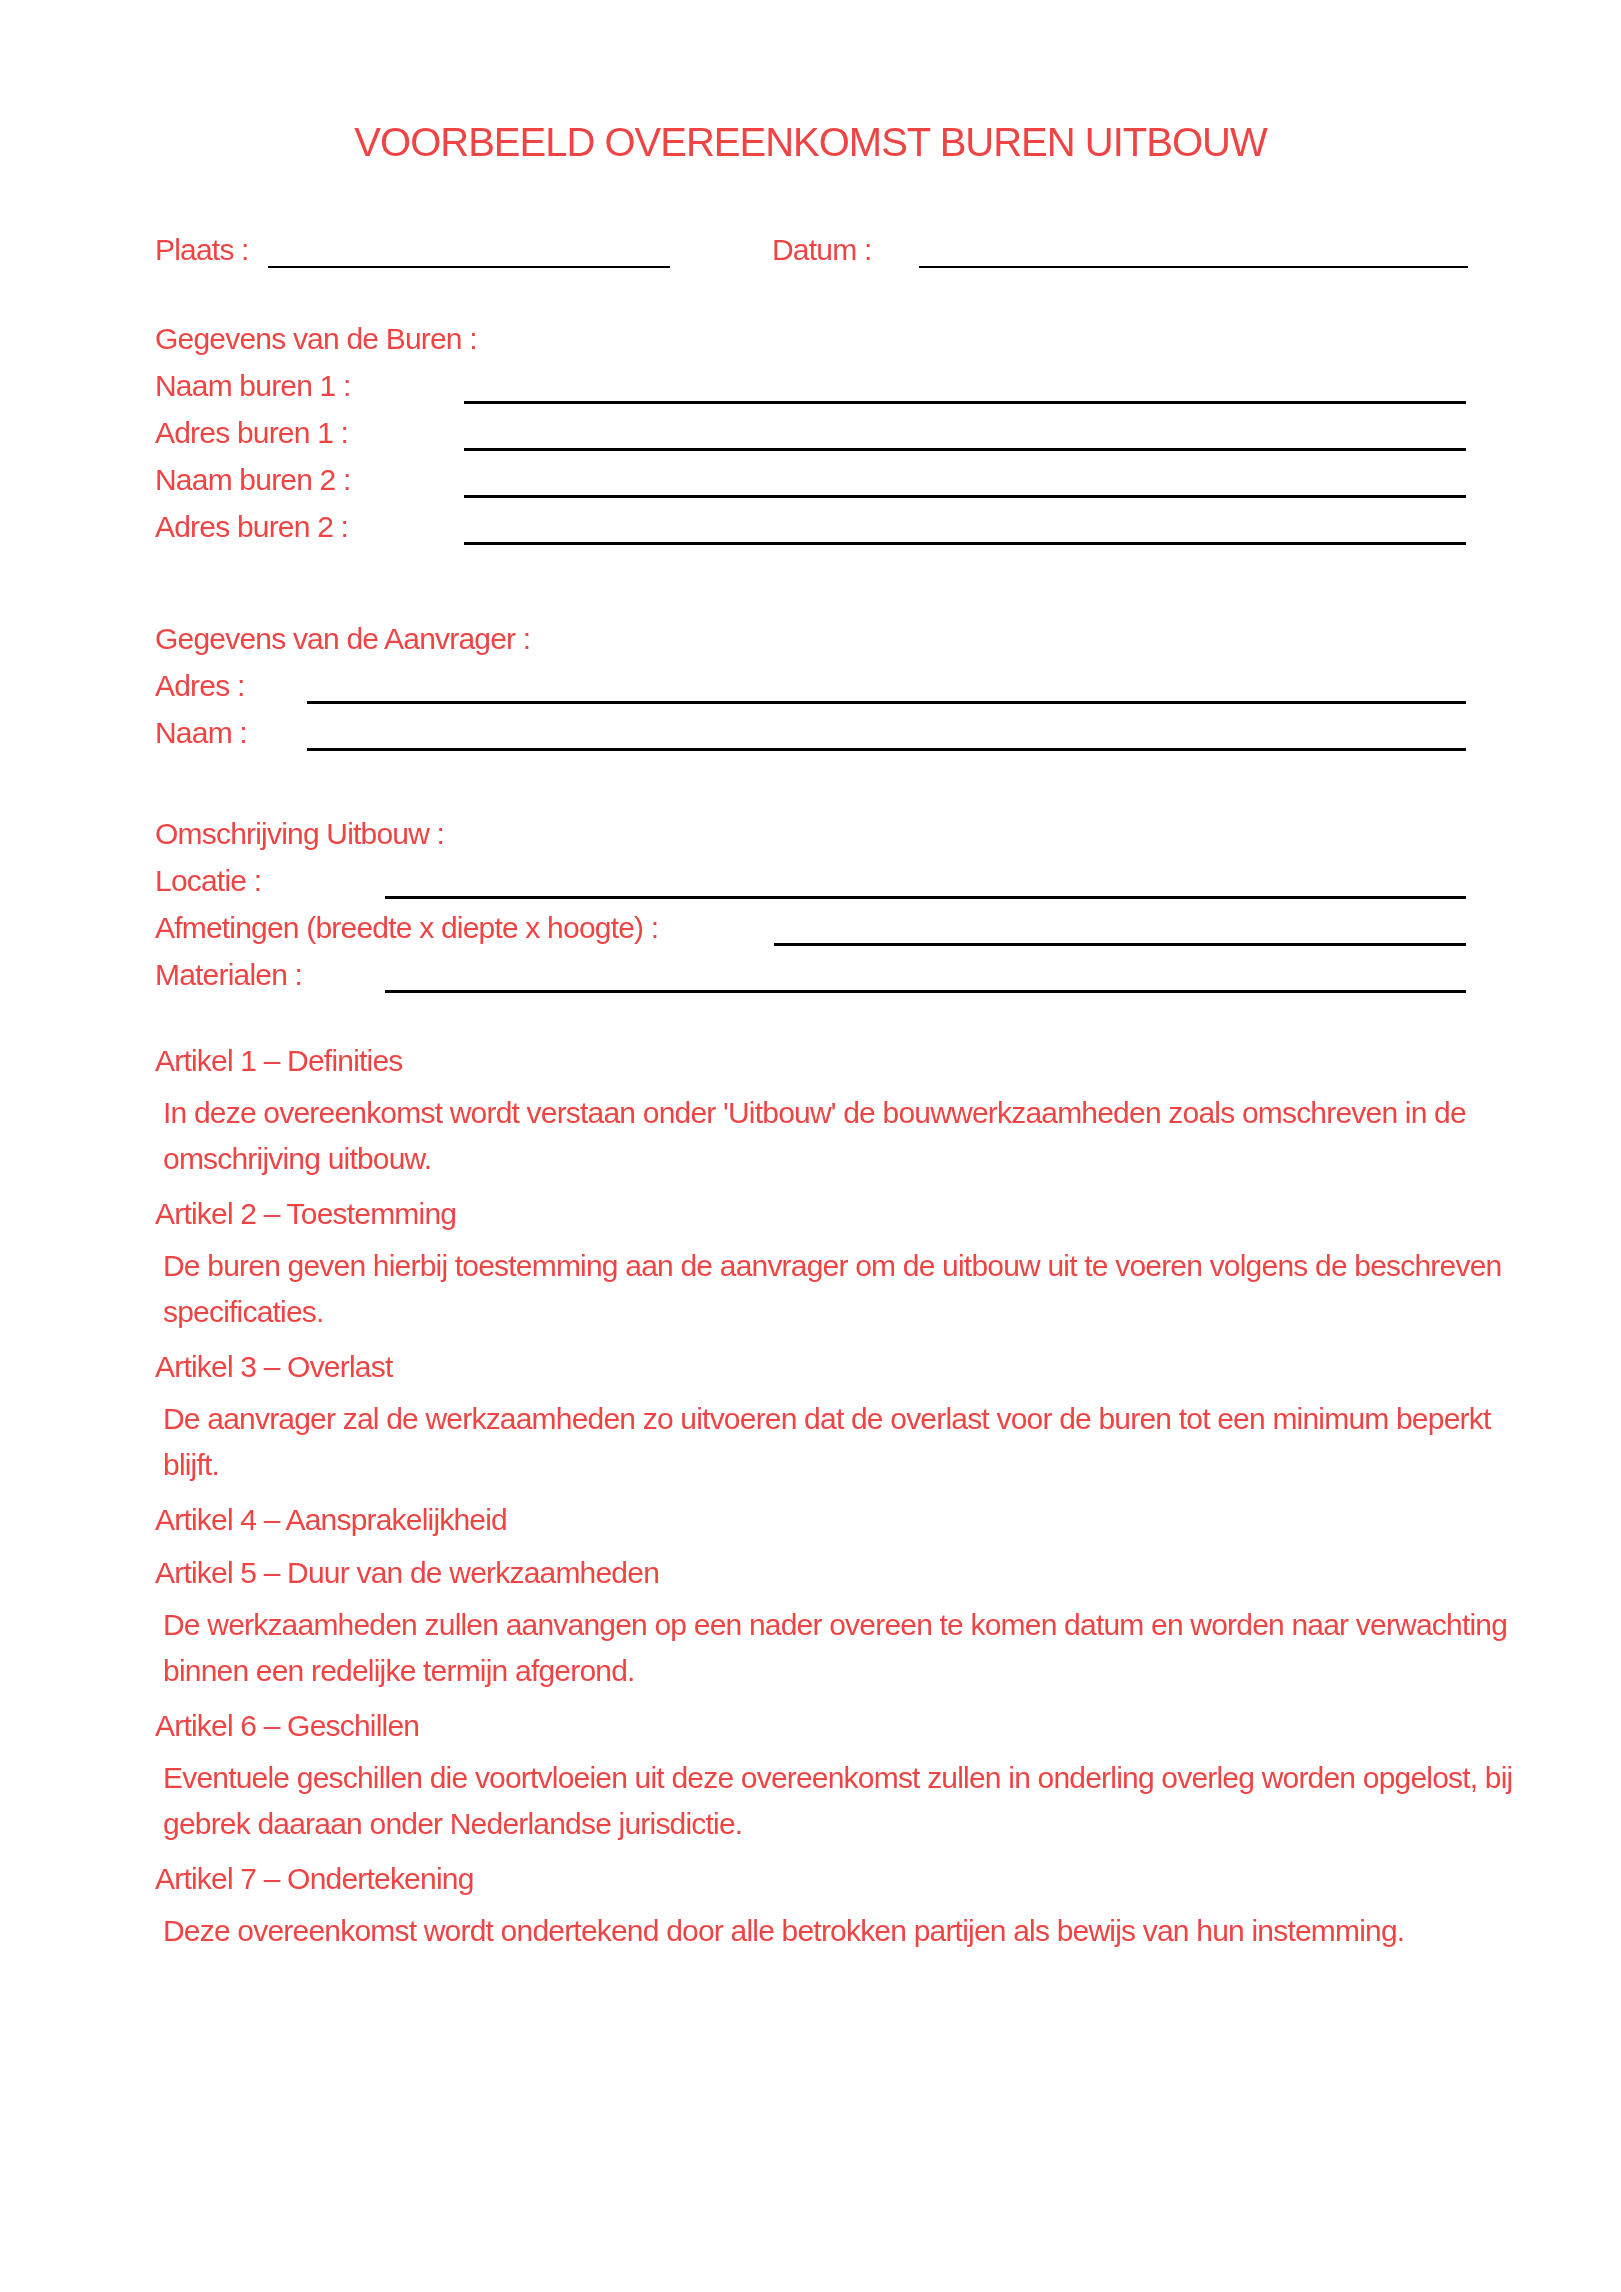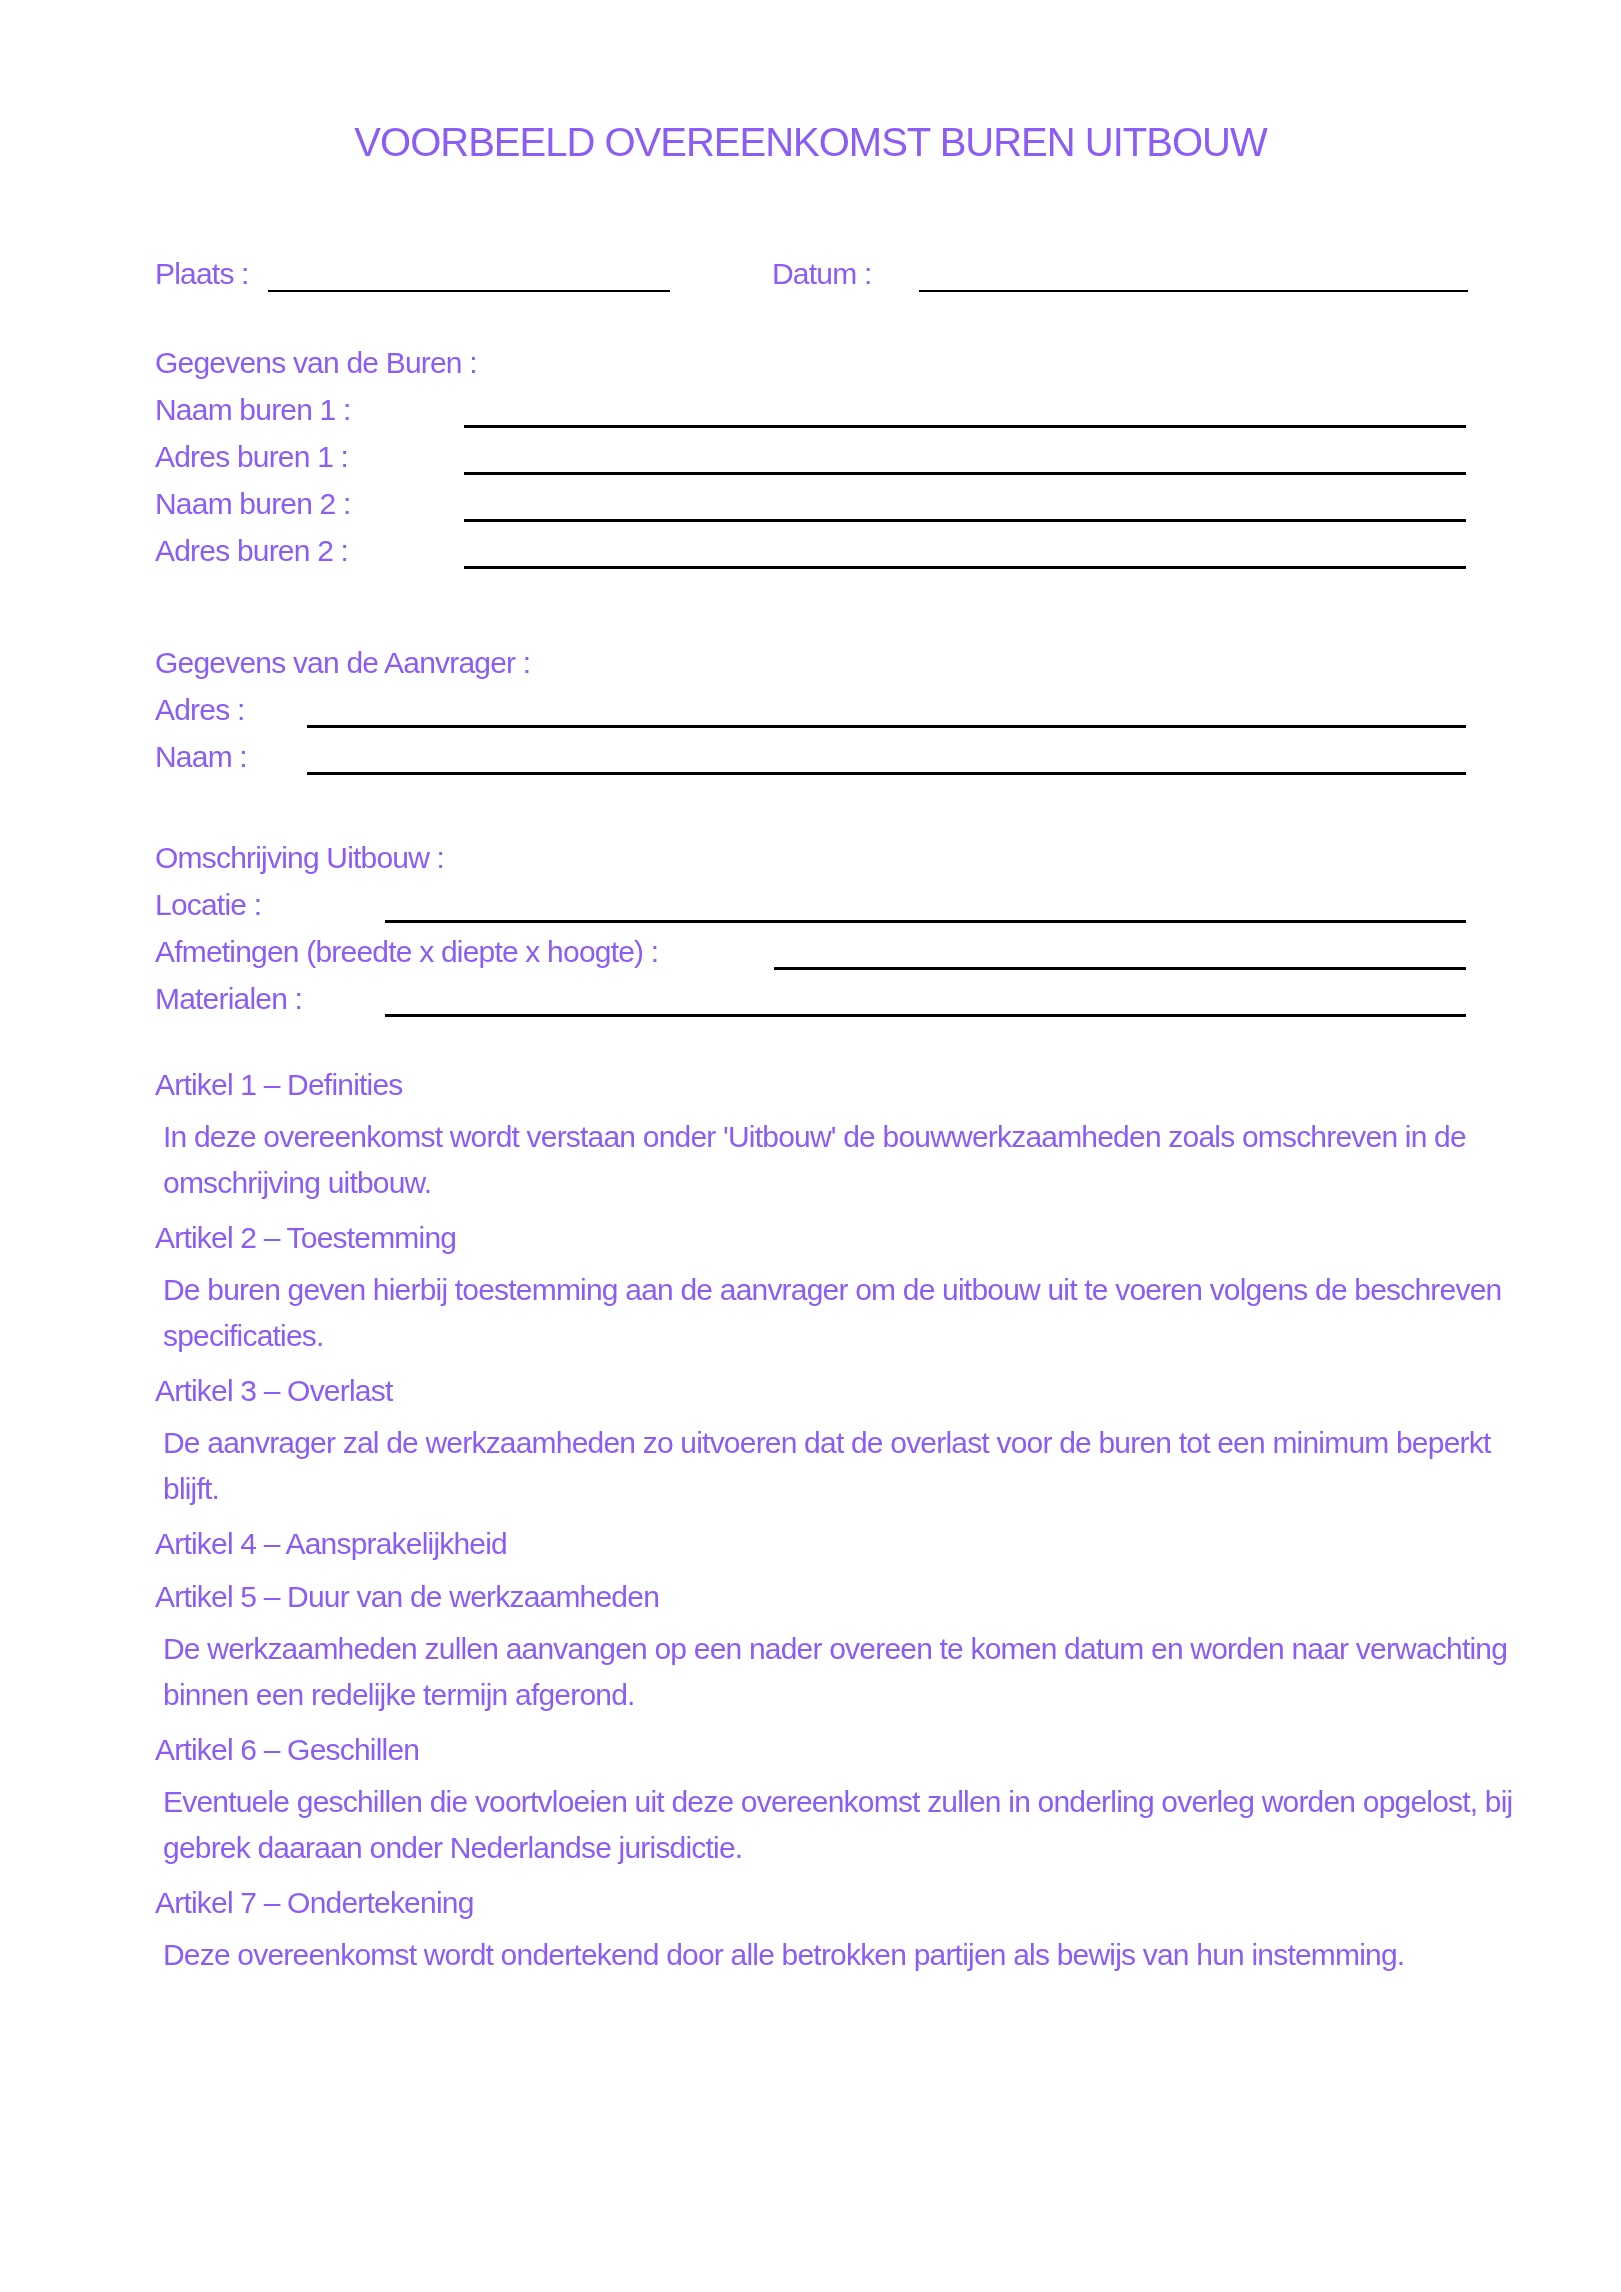--- a/index.html
+++ b/index.html
@@ -10,21 +10,21 @@
   .page {
     position: relative;
     width: 1621px;
     height: 2293px;
     margin: 0 auto;
     background: #ffffff;
     overflow: hidden;
     box-sizing: border-box;
     padding: 0 155px;
     font-family: "Liberation Sans", "DejaVu Sans", sans-serif;
-    color: #8b5cf6;
+    color: #ef4444;
     font-size: 30px;
     letter-spacing: -0.8px;
   }
 
   .doc-title {
     margin: 122px 0 0 0;
     font-size: 40px;
     line-height: 40px;
     letter-spacing: -1px;
     text-align: center;
@@ -47,21 +47,21 @@
   }
   .fill-line {
     position: absolute;
     bottom: 4.9px;
     height: 0;
     border-bottom: 3.9px solid #000000;
   }
   .fill-line.thin { border-bottom-width: 2.9px; }
 
   
-  .meta-row { margin-top: 88px; }
+  .meta-row { margin-top: 64px; }
   .meta-row .datum-lbl { left: 617px; }
   .meta-row .plaats-line { left: 113px; width: 402px; }
   .meta-row .datum-line  { left: 764px; width: 549px; }
 
   .section-heading {
     height: 47px;
     line-height: 47px;
     white-space: nowrap;
   }
   .sec-buren     { margin-top: 42px; }

